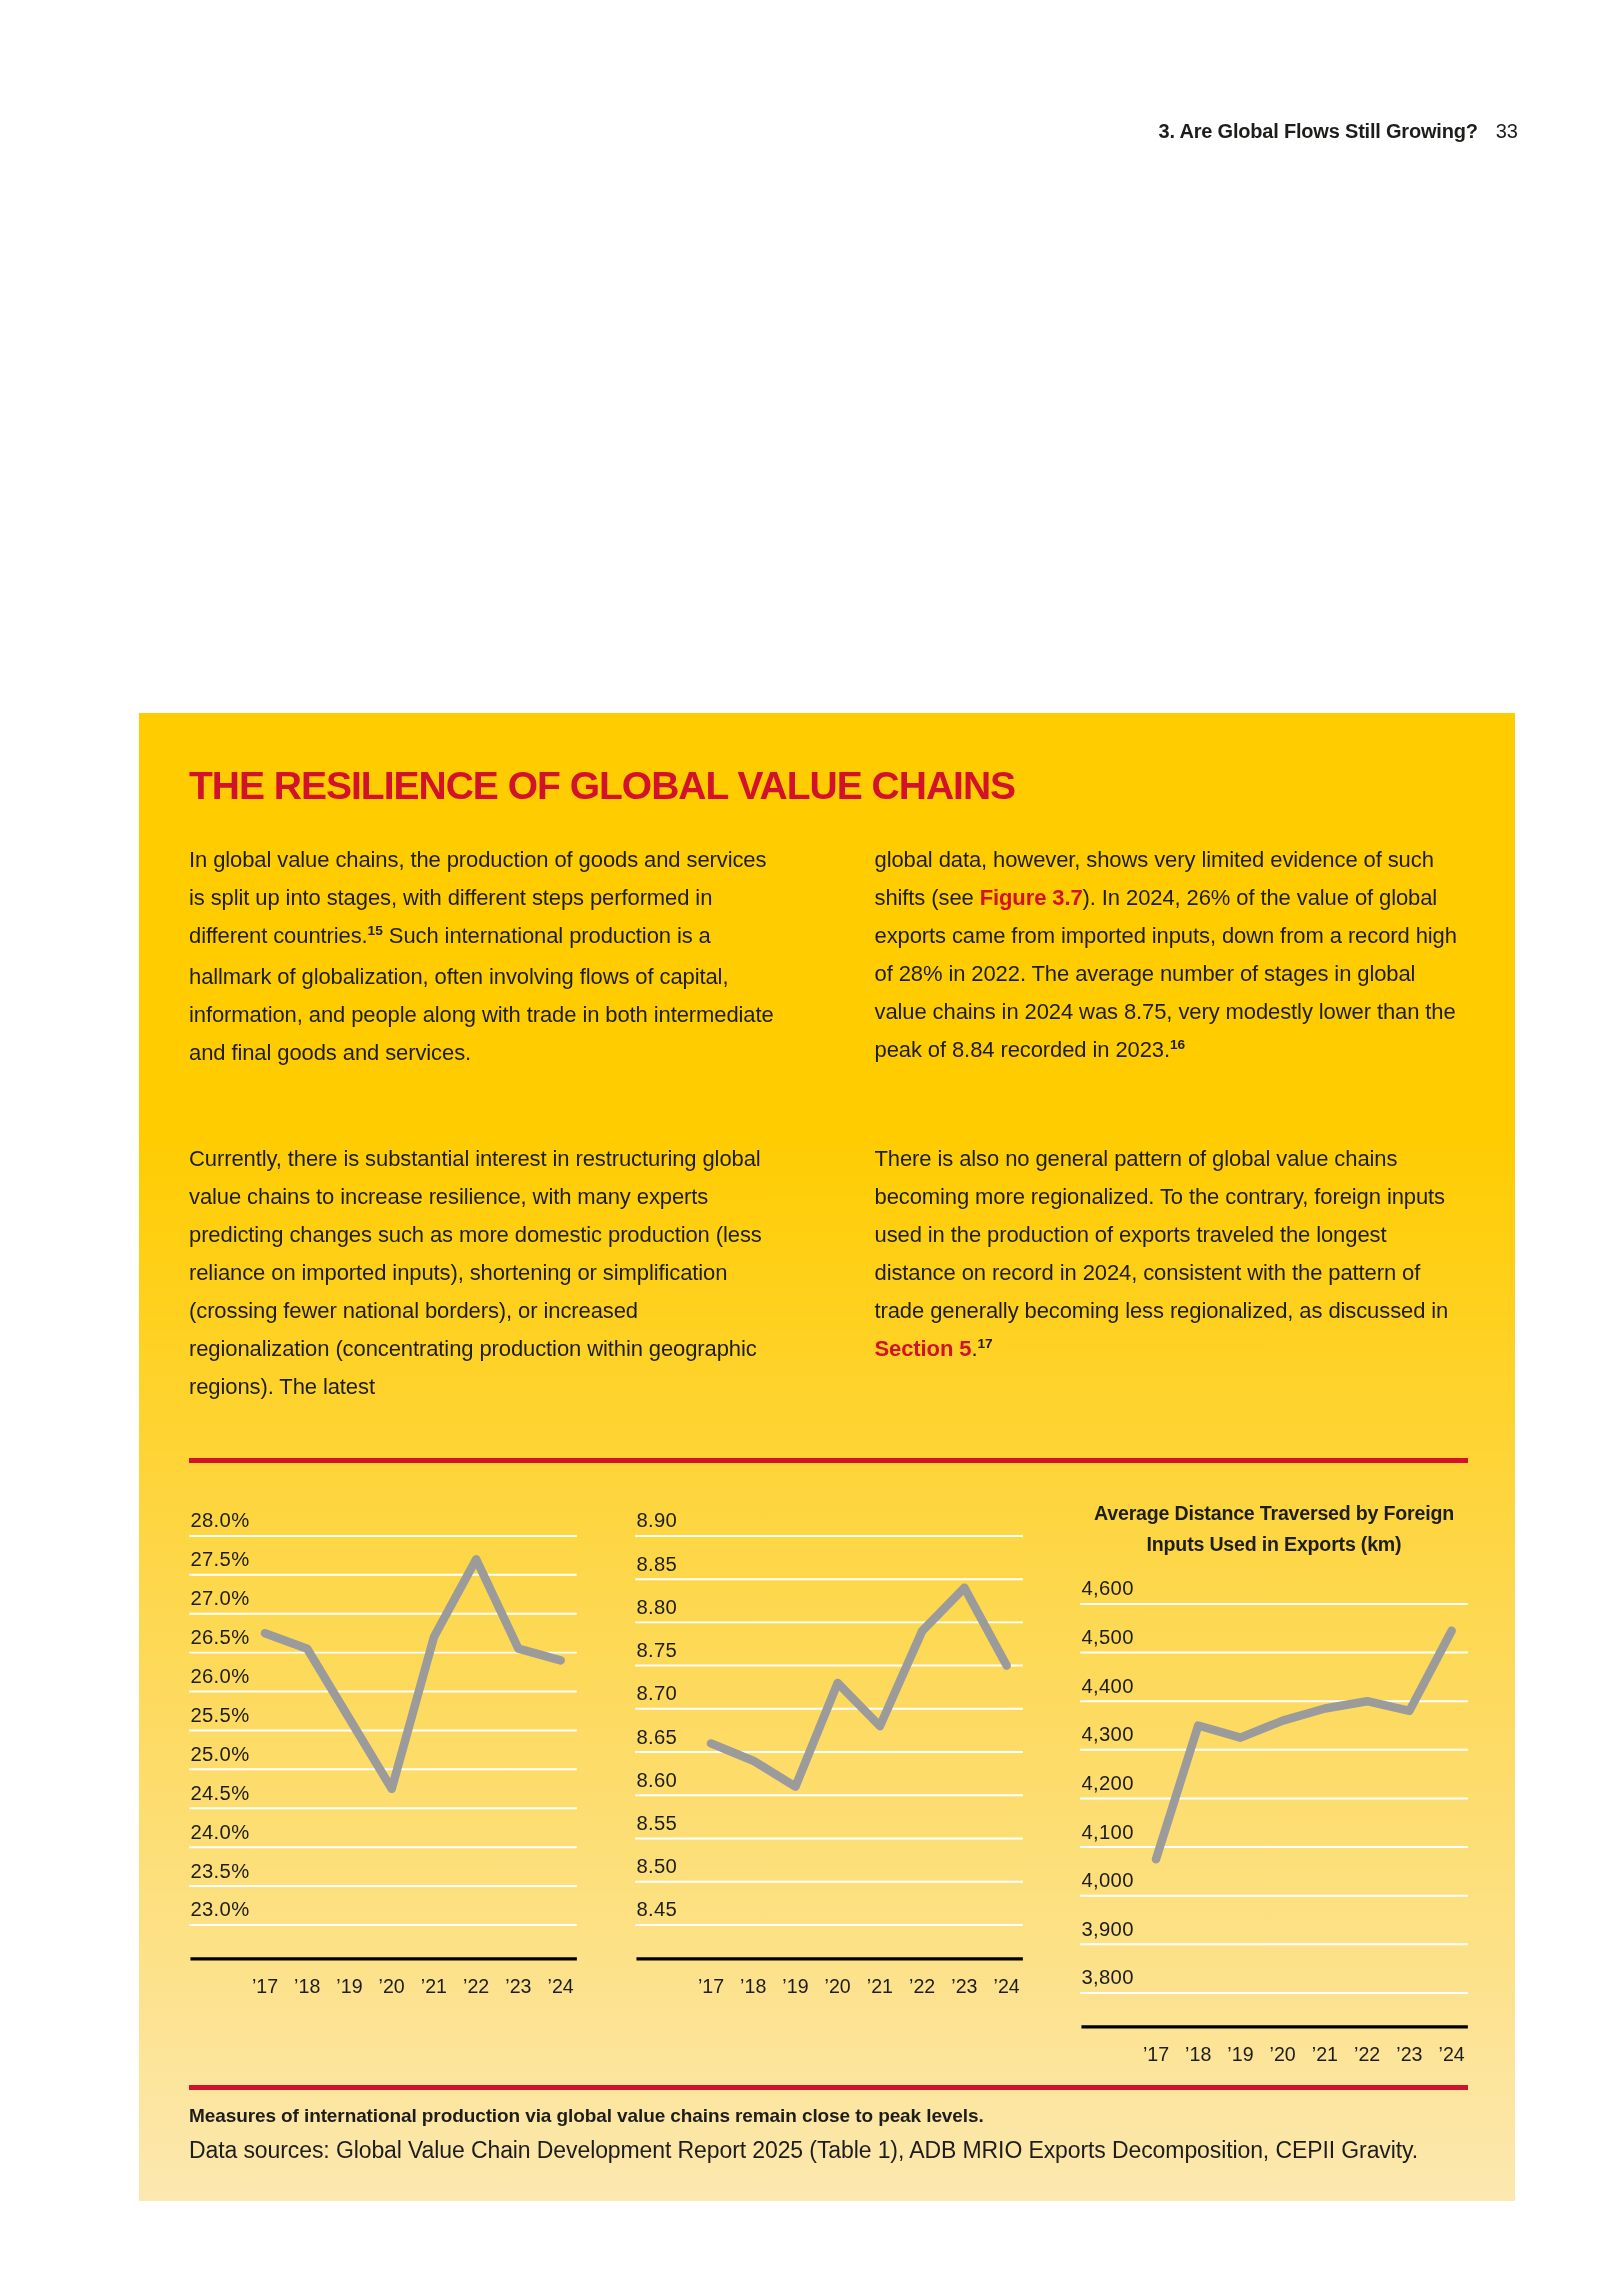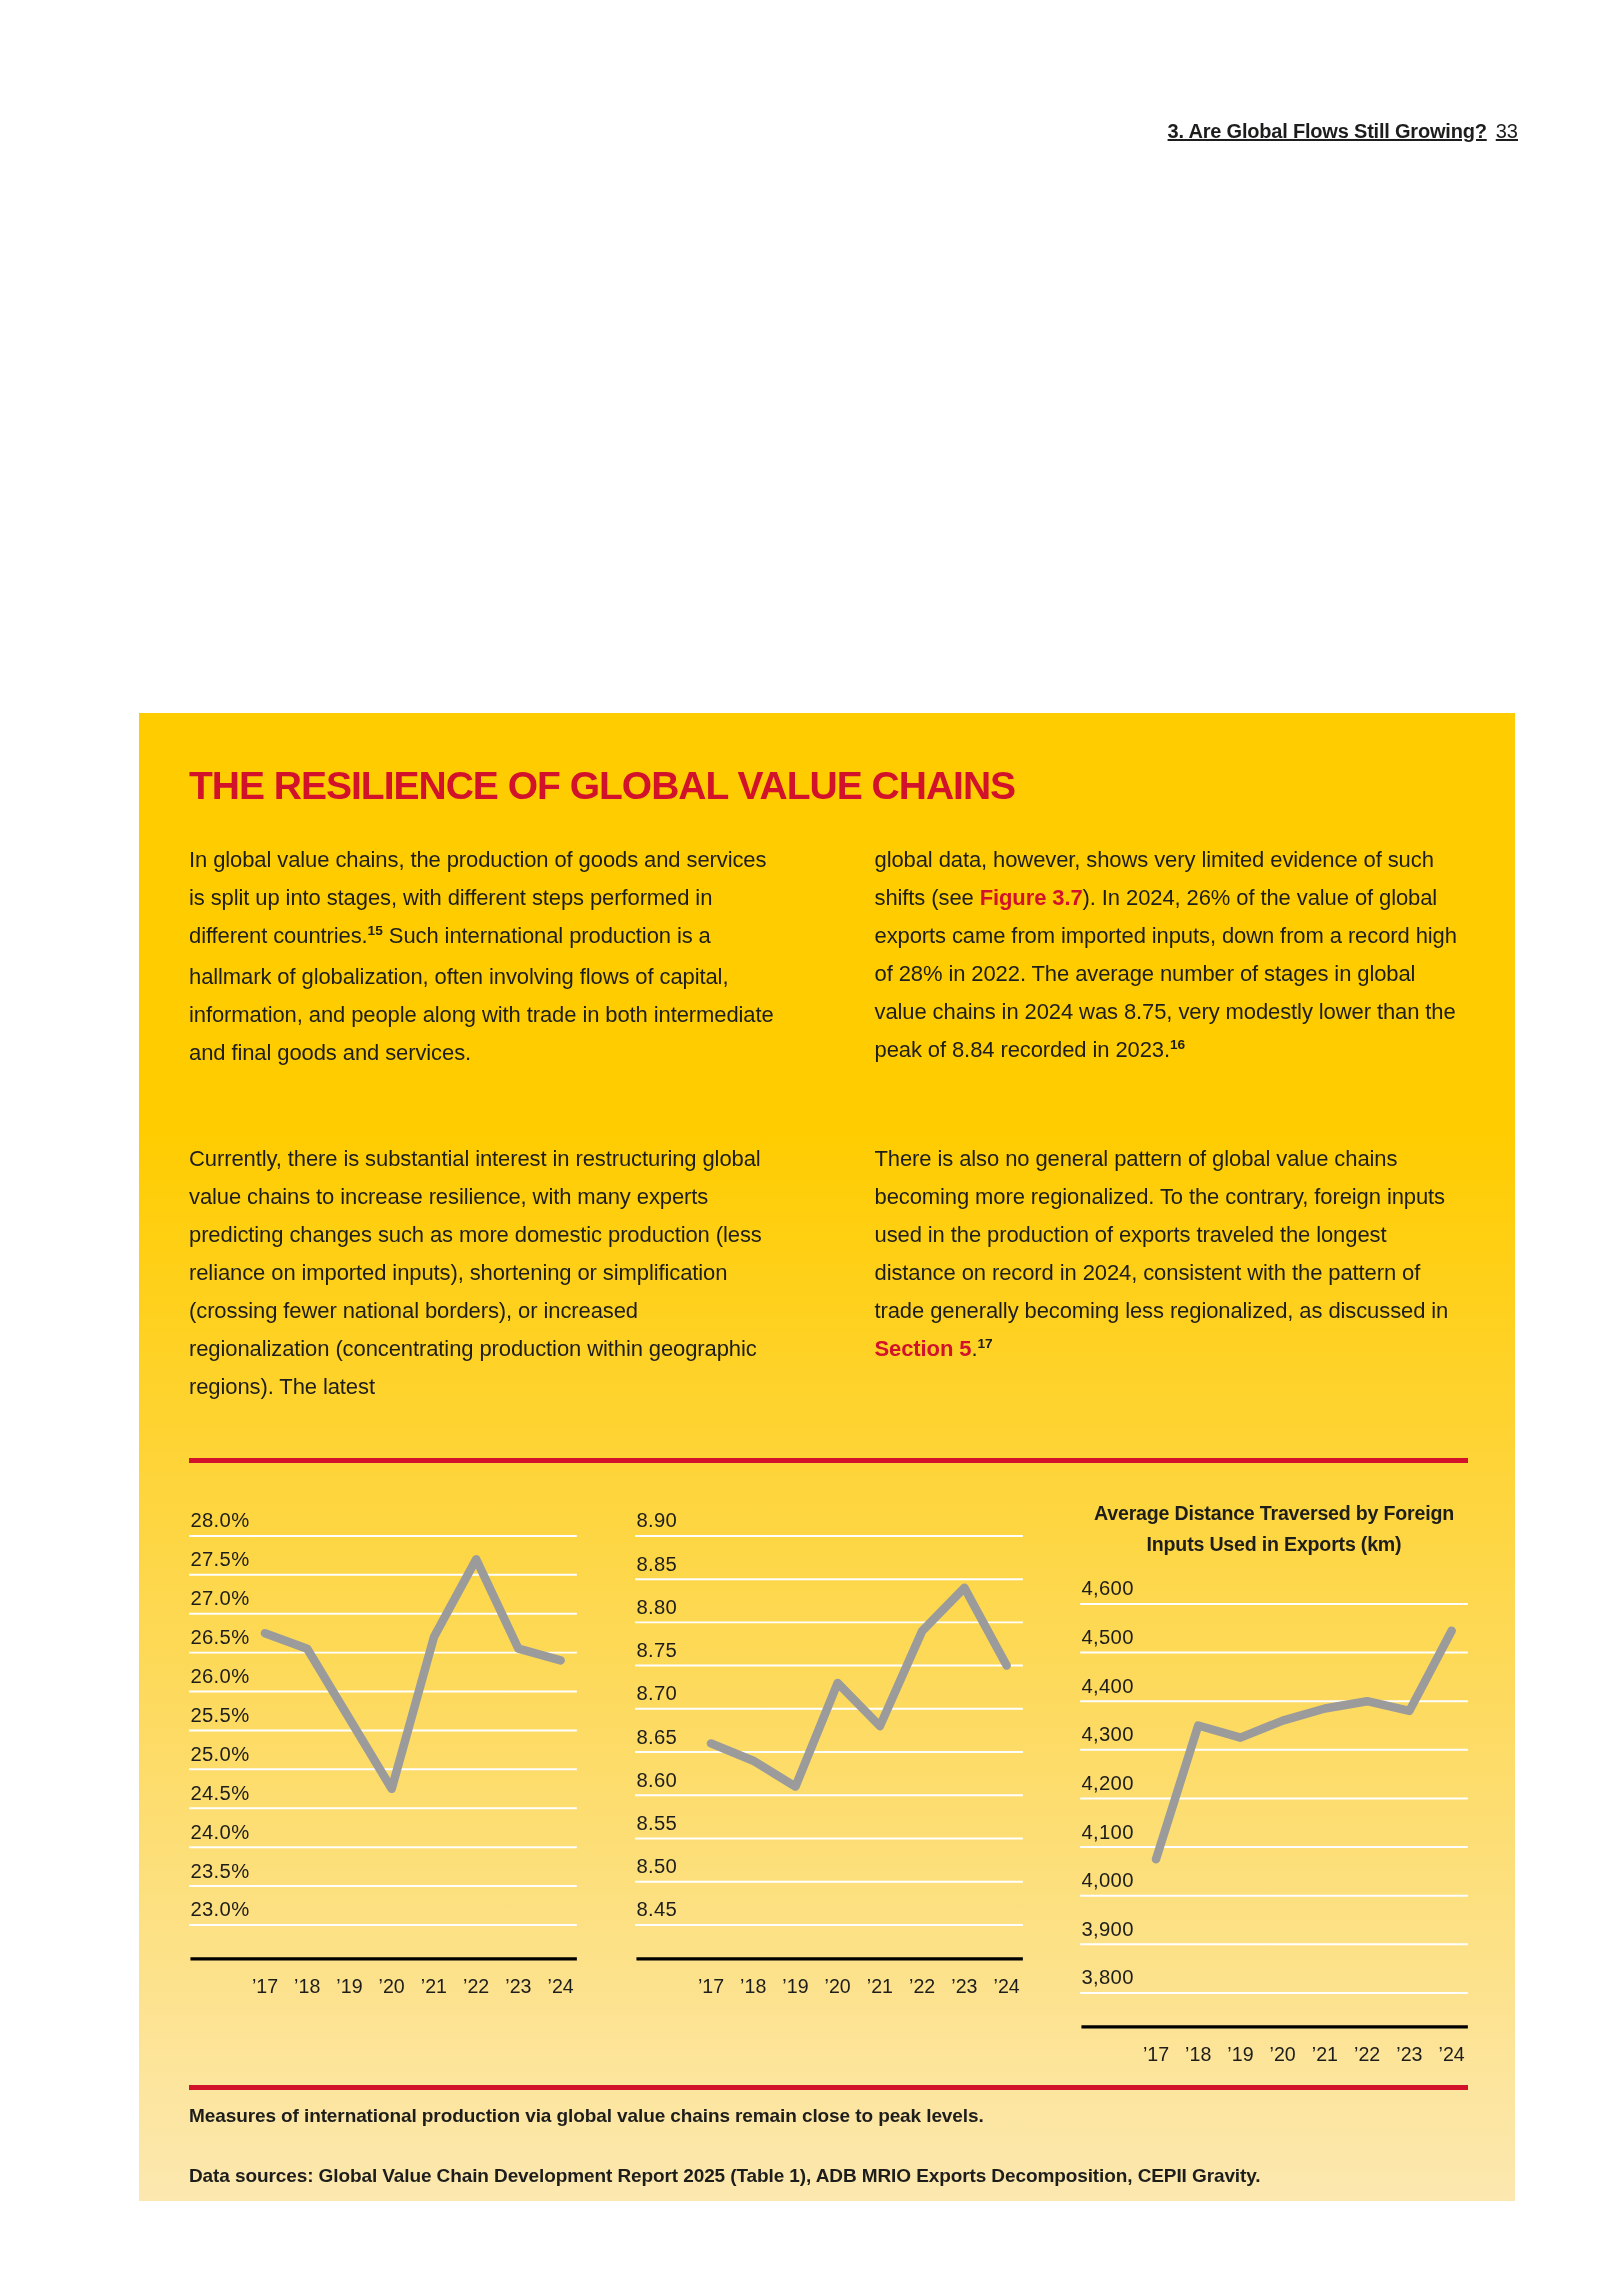--- a/index.html
+++ b/index.html
@@ -7,21 +7,21 @@
     --panel_yellow:#ffcc00;
     --panel_yellow_light:#fce8b0;
     --line_gray:#9b9b9b;
     --text:#1d1d1b;
   }
   *{margin:0;padding:0;box-sizing:border-box;}
   html,body{background:#ffffff;}
   body{font-family:"Liberation Sans","DejaVu Sans",sans-serif;color:var(--text);}
   .page{position:relative;width:1623px;height:2295px;background:#ffffff;overflow:hidden;}
 
-  .page-header{position:absolute;top:120px;right:105px;display:flex;align-items:baseline;gap:9px;text-decoration:underline;}
+  .page-header{position:absolute;top:120px;right:105px;display:flex;align-items:baseline;gap:18px;}
   .page-header .sect{font-size:20px;font-weight:700;letter-spacing:-0.2px;}
   .page-header .num{font-size:20px;font-weight:400;}
 
   .panel{position:absolute;left:139px;top:713px;width:1376px;height:1488px;
     background:linear-gradient(180deg,var(--panel_yellow) 0%,var(--panel_yellow) 28%,#fdda5e 66%,var(--panel_yellow_light) 100%);}
 
   .panel-title{position:absolute;left:50px;top:51px;font-size:39px;font-weight:700;
     letter-spacing:-1px;color:var(--accent_red);white-space:nowrap;}
 
   .cols{position:absolute;left:50px;top:128px;width:1279px;display:flex;gap:92px;}
@@ -42,21 +42,21 @@
   .chart figcaption{height:68px;text-align:center;font-size:19.6px;font-weight:700;
     line-height:31px;letter-spacing:-0.2px;color:var(--text);}
   .chart svg{display:block;width:388px;height:510px;}
 
   .grid{stroke:#ffffff;stroke-width:3;}
   .axis{stroke:#000000;stroke-width:5;}
   .ytick{font-family:"Liberation Sans","DejaVu Sans",sans-serif;font-size:31px;fill:var(--text);letter-spacing:0.5px;}
   .xtick{font-family:"Liberation Sans","DejaVu Sans",sans-serif;font-size:30px;fill:var(--text);}
 
   .note-bold{position:absolute;left:50px;top:1392px;font-size:19px;font-weight:700;letter-spacing:-0.1px;}
-  .note-src{position:absolute;left:50px;top:1424px;font-size:19px;font-weight:700;letter-spacing:-0.1px;margin-top:28px;}
+  .note-src{position:absolute;left:50px;top:1424px;font-size:23px;font-weight:400;letter-spacing:-0.1px;}
 </style>
 </head>
 <body>
 
 <div class="page">
 
   <header class="page-header">
     <span class="sect">3. Are Global Flows Still Growing?</span>
     <span class="num">33</span>
   </header>

